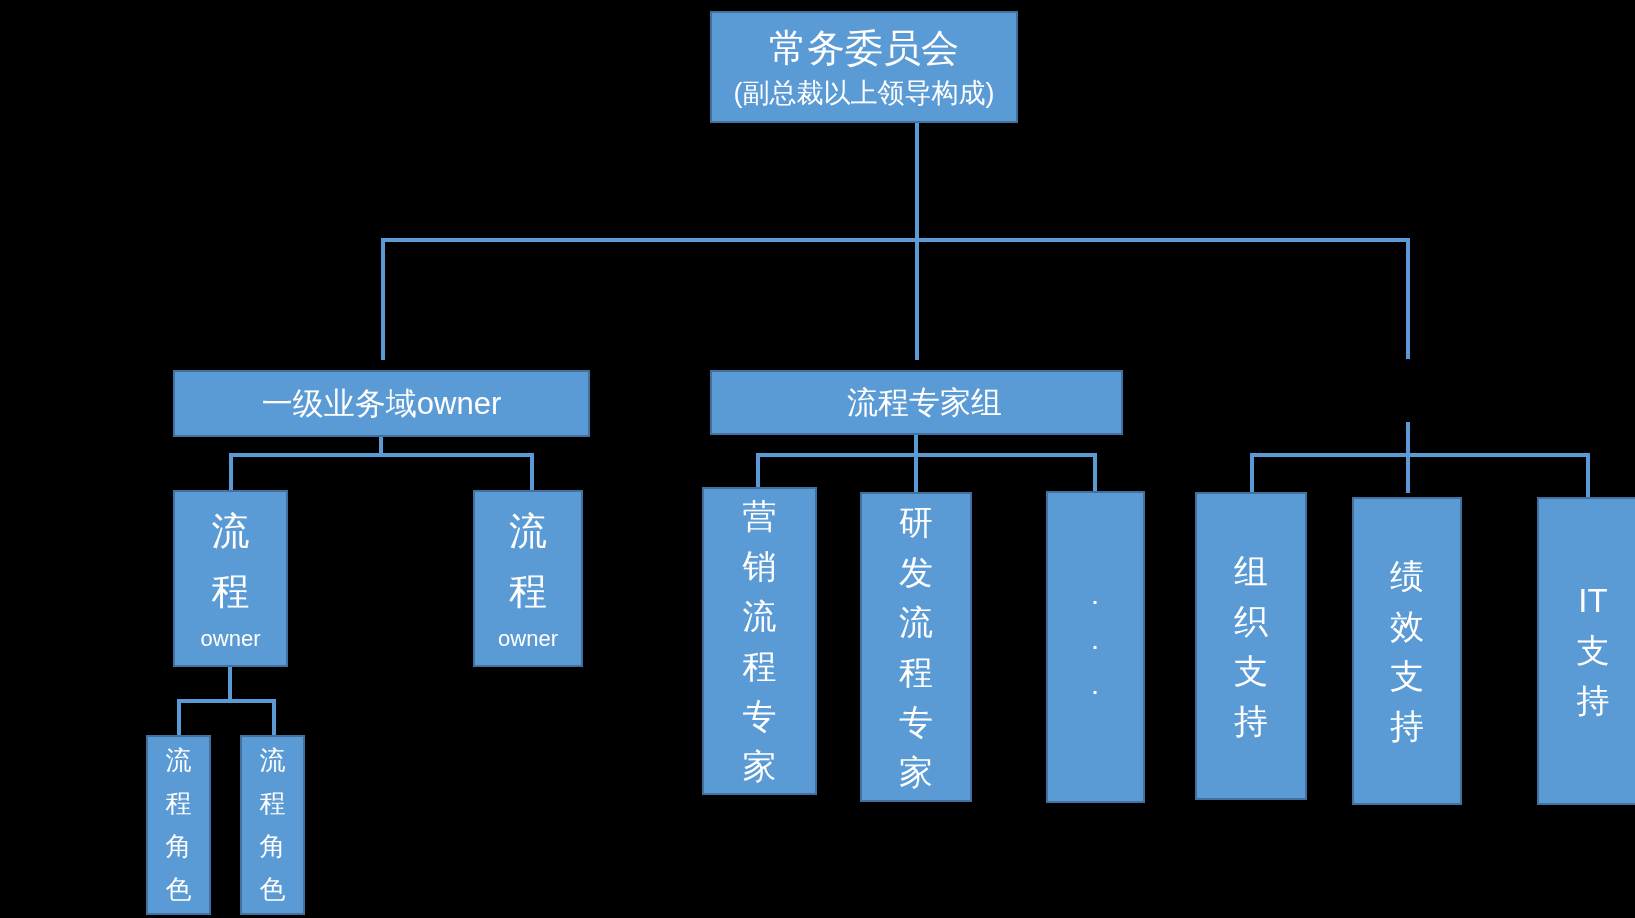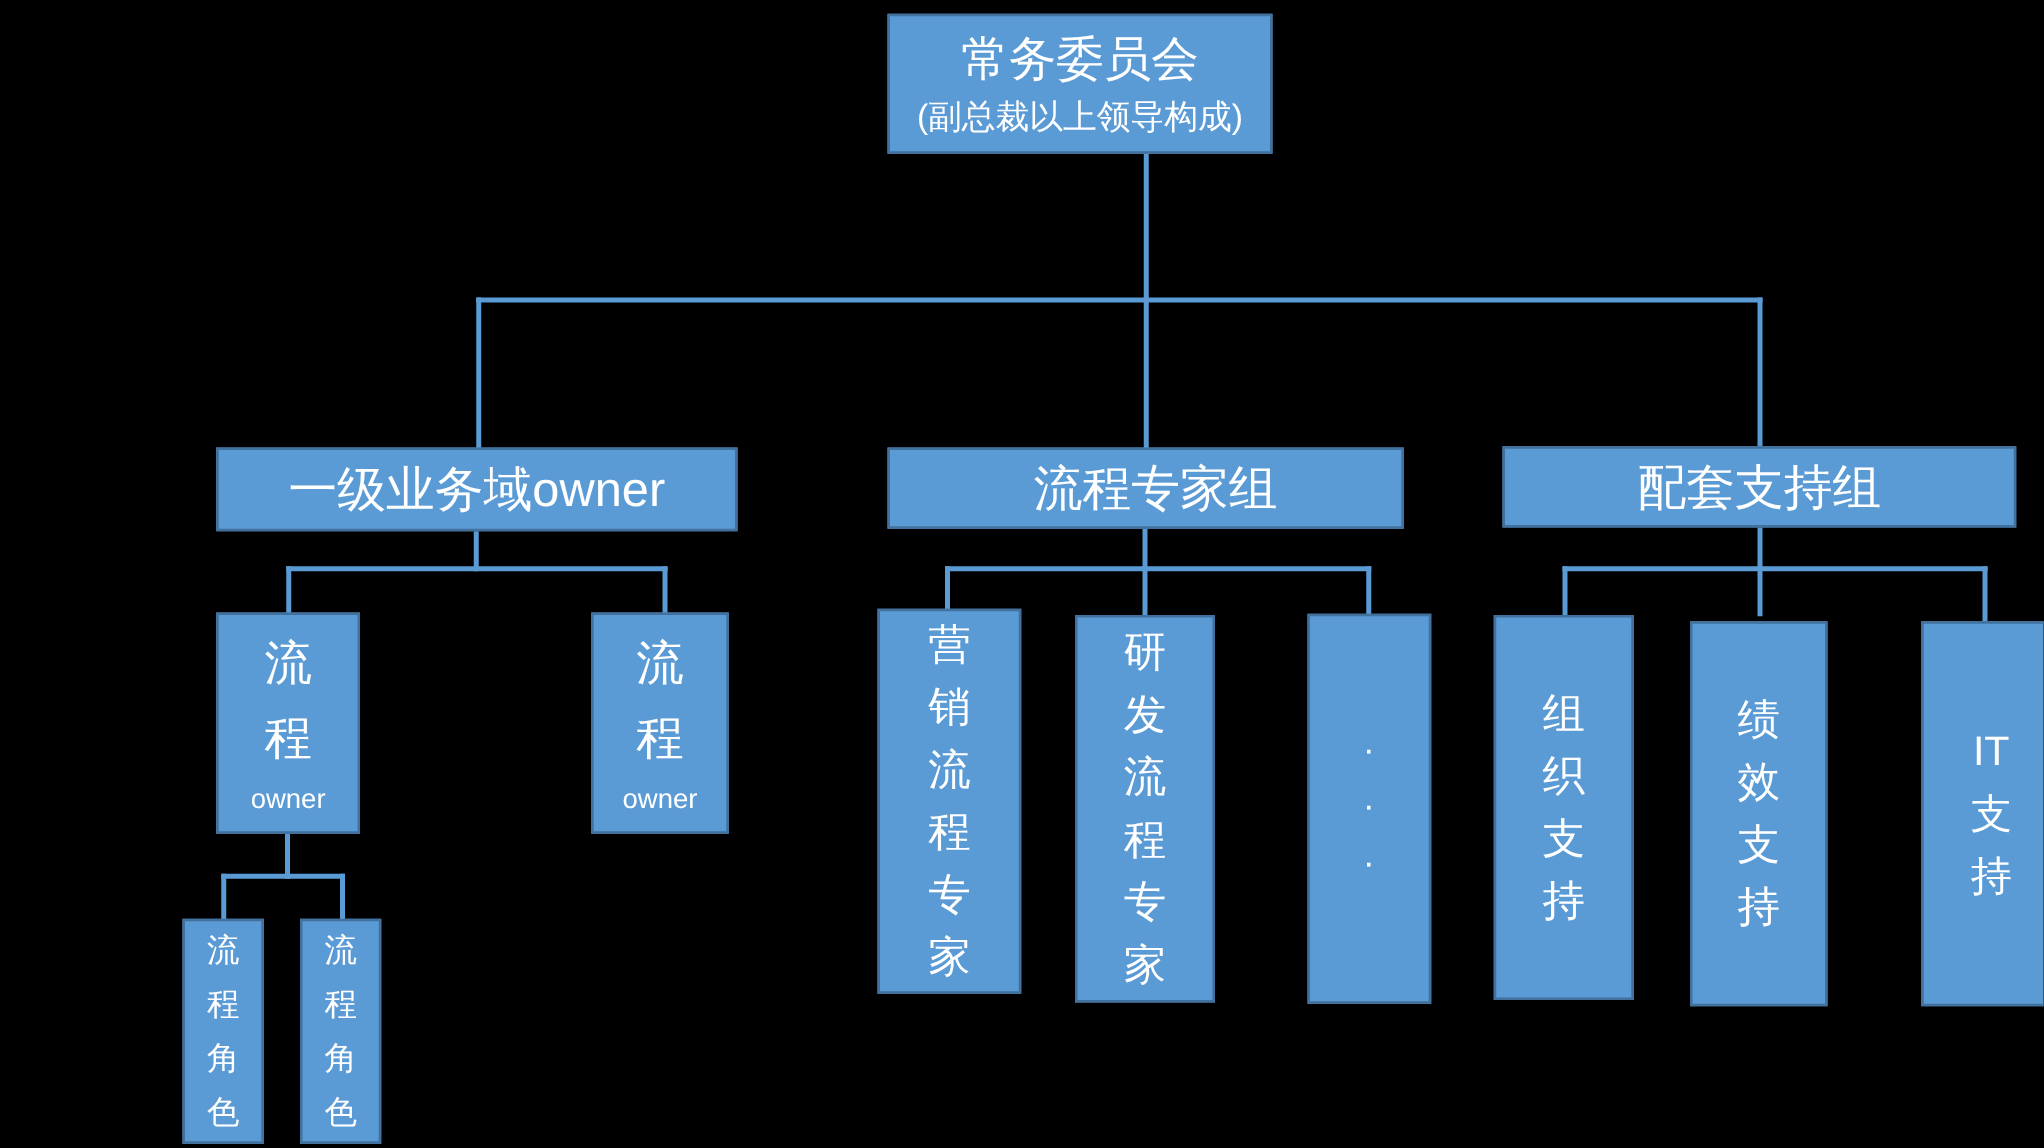--- a/index.html
+++ b/index.html
@@ -29,21 +29,21 @@
     flex-direction: column;
     align-items: center;
     justify-content: center;
     text-align: center;
     overflow: hidden;
   }
   .line { position: absolute; background: var(--connector); }
 
   .title-box .t1 { font-size: 38px; line-height: 52px; }
   .title-box .t2 { font-size: 27px; line-height: 38px; }
-  .hlabel { font-size: 39px; }
+  .hlabel { font-size: 31px; margin-top: 12px; }
 
   .vbox div { white-space: nowrap; }
   .owner-box div { font-size: 38px; line-height: 60px; }
   .owner-box div:last-child { font-size: 22px; line-height: 36px; text-align: center; }
   .role-box div { font-size: 26px; line-height: 43px; }
   .expert-box div { font-size: 34px; line-height: 50px; }
   .support-box div { font-size: 34px; line-height: 50px; }
   .it-box div { font-size: 33px; line-height: 50px; }
   .dots-box div { font-size: 20px; line-height: 45px; font-weight: bold; }
 </style>
@@ -82,23 +82,20 @@
   <div class="box title-box" style="left:710px; top:11px; width:308px; height:112px;">
     <div class="t1">常务委员会</div>
     <div class="t2">(副总裁以上领导构成)</div>
   </div>
 
   <div class="box hlabel" style="left:173px; top:358px; width:417px; height:67px;">
     <div>一级业务域owner</div>
   </div>
   <div class="box hlabel" style="left:710px; top:358px; width:413px; height:65px;padding-left:16px;">
     <div>流程专家组</div>
-  </div>
-  <div class="box hlabel" style="left:1202px; top:357px; width:411px; height:65px;">
-    <div>配套支持组</div>
   </div>
 
   <div class="box vbox owner-box" style="left:173px; top:490px; width:115px; height:177px;">
       <div>流</div>
       <div>程</div>
       <div>owner</div>
     </div>
   <div class="box vbox owner-box" style="left:473px; top:490px; width:110px; height:177px;">
       <div>流</div>
       <div>程</div>

